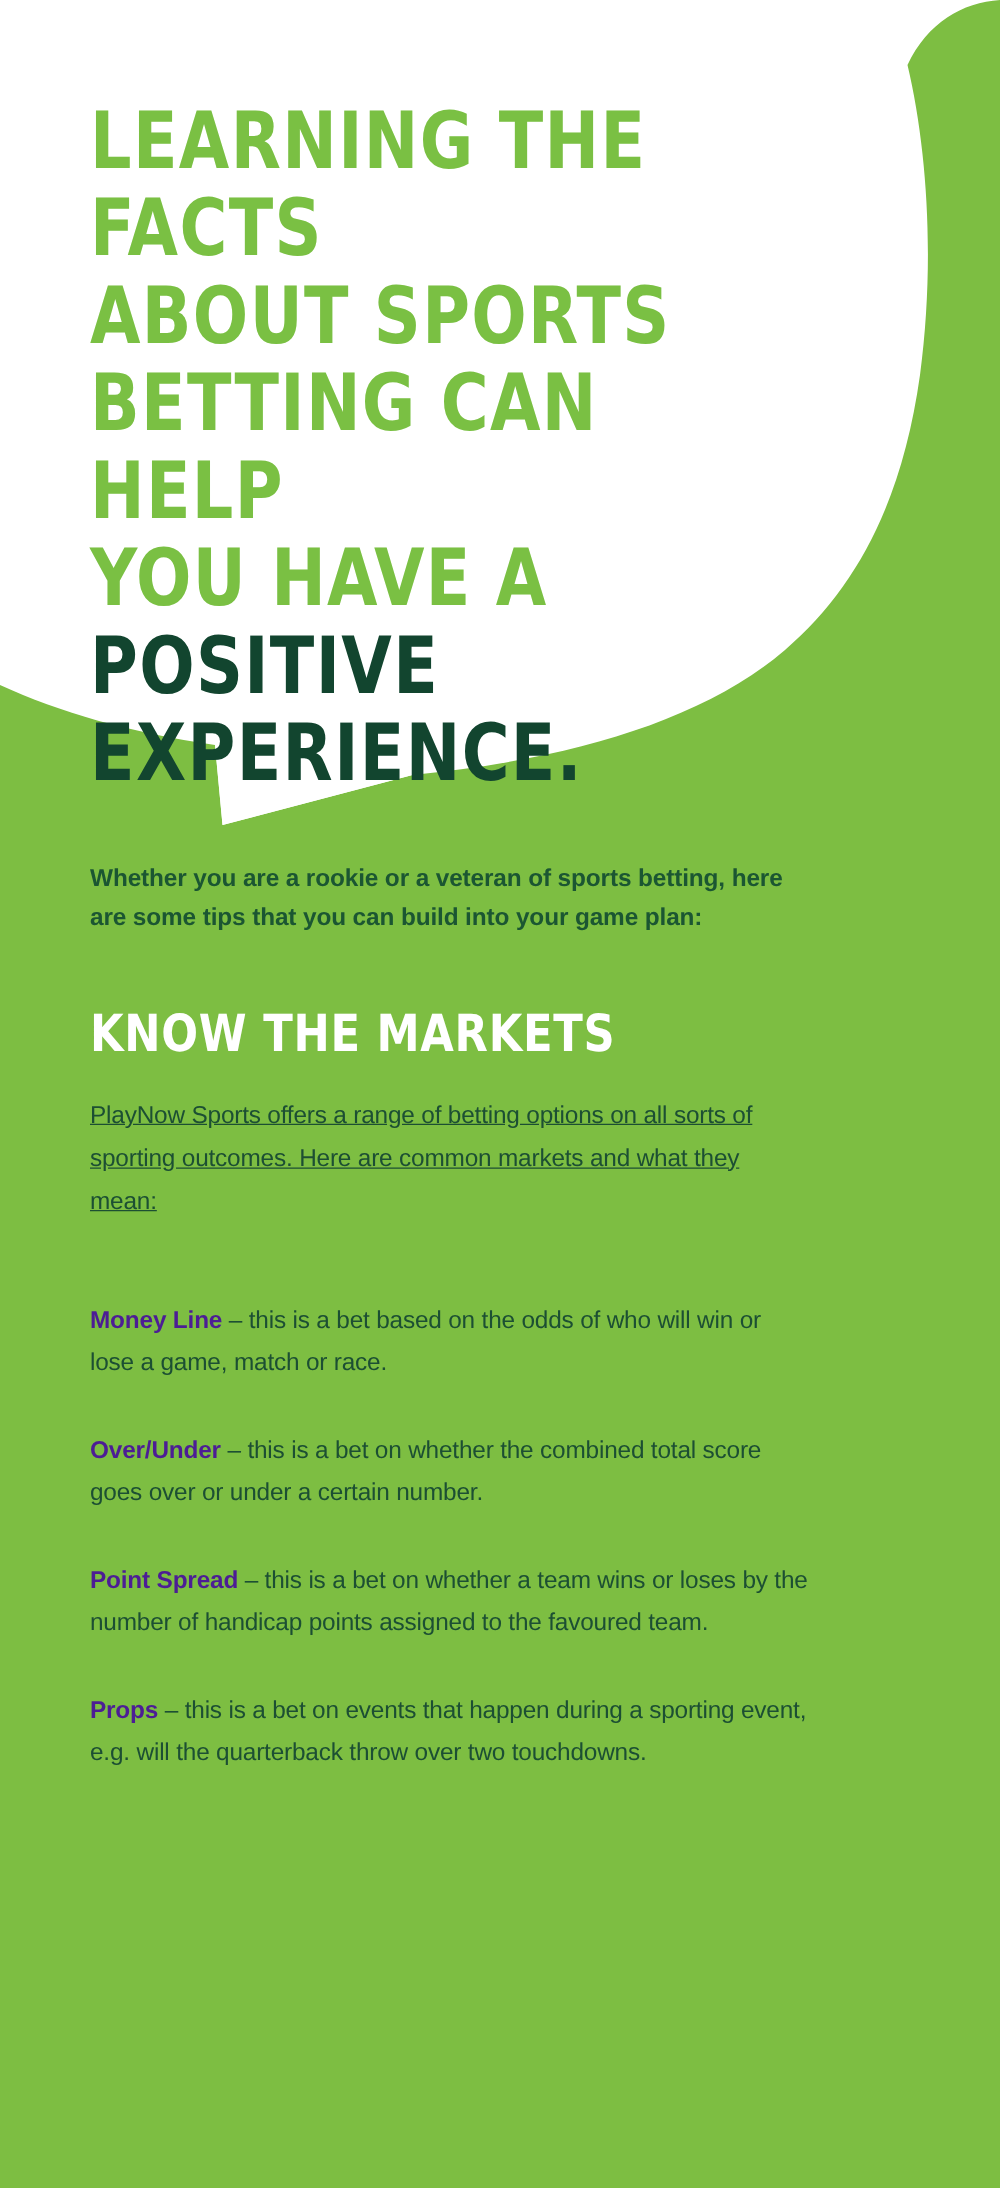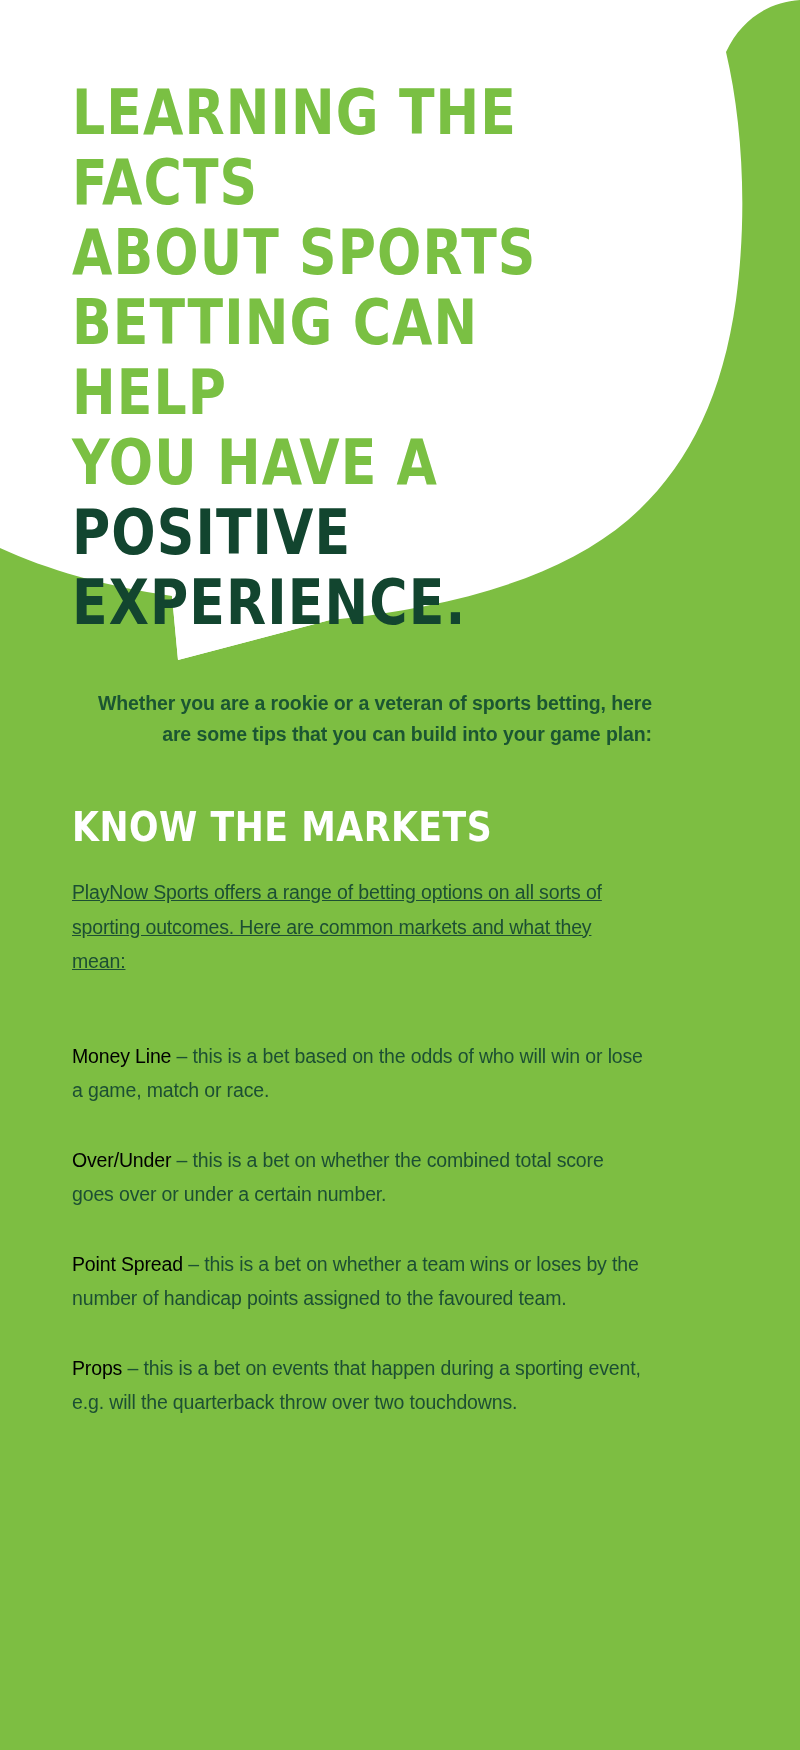--- a/index.html
+++ b/index.html
@@ -46,21 +46,20 @@
     width:580px;
   }
   .intro{
     color:#1b5632;
     font-weight:bold;
     font-size:19.5px;
     line-height:30.5px;
     margin:0 0 56px 0;
     letter-spacing:-0.1px;
     white-space:pre-line;
-    text-align:right;
   }
   .section-title{
     font-family:"DejaVu Sans Condensed","Liberation Sans Narrow","Liberation Sans",sans-serif;
     font-weight:bold;
     color:#ffffff;
     font-size:41px;
     line-height:44px;
     letter-spacing:0.6px;
     text-transform:uppercase;
     margin:0 0 26px 0;
@@ -69,21 +68,21 @@
   }
   .para{
     color:#1c4f33;
     font-size:19.5px;
     line-height:34.5px;
     margin:0 0 35px 0;
     letter-spacing:-0.15px;
     max-width:575px;
   }
   .para:last-child{margin-bottom:0;}
-  .para b{font-weight:normal;color:#000000;}
+  .para b{font-weight:bold;color:#4c1d95;}
   .lead-para{margin-bottom:60px;text-decoration:underline;}
 </style>
 </head>
 <body>
 
 <div id="page">
 
   <div class="bubble-layer">
     <svg width="800" height="700" viewBox="0 0 800 700" xmlns="http://www.w3.org/2000/svg">
       <path fill="#ffffff" d="M 0,-40

